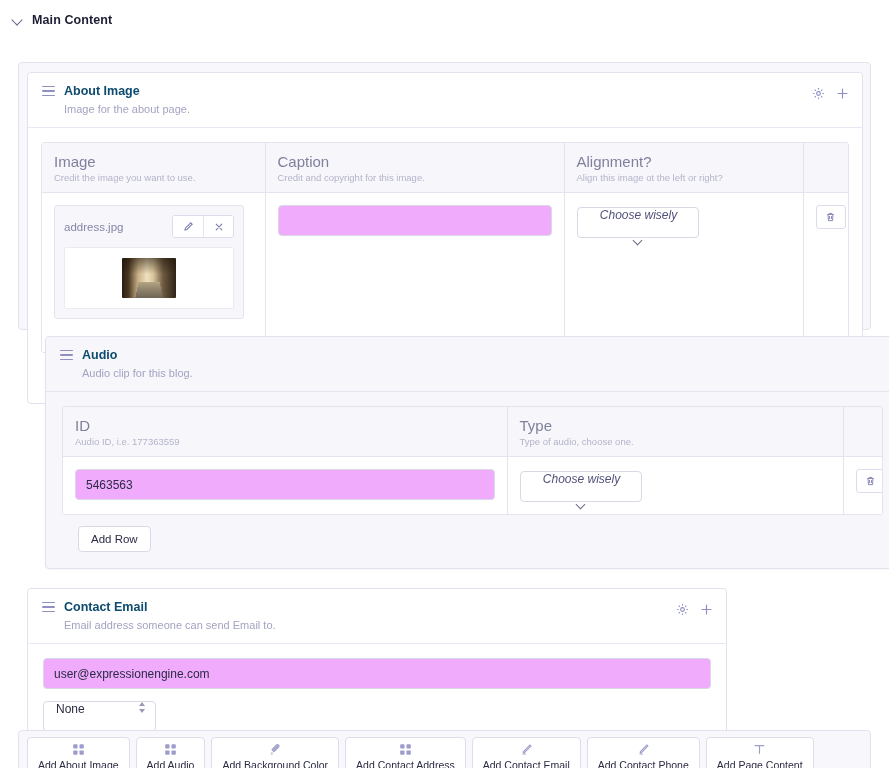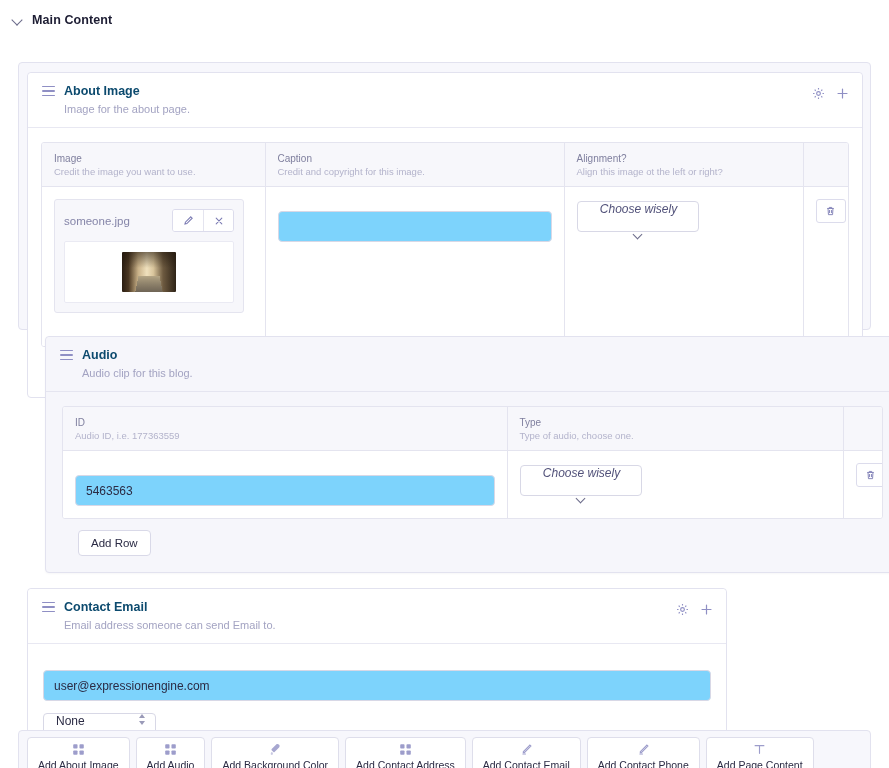--- a/index.html
+++ b/index.html
@@ -78,21 +78,21 @@
     border: 1px solid #e4e4ef; border-radius: 3px; overflow: hidden;
     background: #fff; width: 100%;
   }
   .grid table { border-collapse: collapse; width: 100%; table-layout: fixed; }
   .grid th {
     background: #f7f7fb; text-align: left; vertical-align: top;
     padding: 10px 12px 9px 12px; border-right: 1px solid #e4e4ef;
     border-bottom: 1px solid #e4e4ef; font-weight: normal;
   }
   .grid th:last-child { border-right: none; }
-  .col-name { font-size: 10px; color: #7f7f9e; display: block; }
+  .col-name { font-size: 15px; color: #7f7f9e; display: block; }
   .col-desc { font-size: 9.5px; color: #b3b3cb; display: block; margin-top: 2px; }
   .grid td {
     vertical-align: top; padding: 12px; border-right: 1px solid #e4e4ef;
     background: #fff;
   }
   .grid td:last-child { border-right: none; }
 
   
   .filebox {
     width: 190px; border: 1px solid #e4e4ef; border-radius: 3px;
@@ -120,23 +120,22 @@
   }
   .thumb::after {
     content: ""; position: absolute; left: 28%; bottom: 0; width: 44%; height: 46%;
     background: linear-gradient(to bottom, #b7a887, #6d6354);
     transform: perspective(20px) rotateX(18deg);
   }
 
   
   .txt {
     width: 100%; height: 31px; border: 1px solid #d8d8e6; border-radius: 4px;
-    padding: 0 10px; font-size: 12px; color: #2b2b44; background: #7dd3fc;
+    padding: 0 10px; font-size: 12px; color: #2b2b44; background: #f0abfc;
     font-family: "Liberation Sans", sans-serif;
-    margin-top: 12px;
   }
 
   .sel {
     height: 31px; border: 1px solid #d8d8e6; border-radius: 4px;
     background: #fff; display: inline-flex; align-items: center;
     padding: 0 10px 0 12px; gap: 14px; cursor: pointer; min-width: 122px;
     justify-content: space-between;
     flex-direction: column;
   }
   .sel-label { font-size: 12px; font-style: italic; color: #52527a; white-space: nowrap; }
@@ -272,21 +271,21 @@
                 <span class="col-desc">Align this image ot the left or right?</span>
               </th>
               <th></th>
             </tr>
           </thead>
           <tbody>
             <tr style="height:159px">
               <td>
                 <div class="filebox">
                   <div class="filebox-top">
-                    <span class="filename">someone.jpg</span>
+                    <span class="filename">address.jpg</span>
                     <span class="file-btns">
                       <button>
                         <svg width="11" height="11" viewBox="0 0 16 16" fill="none" stroke="#7b7bb3" stroke-width="1.5" stroke-linecap="round">
                           <path d="M11.3 2.6l2.1 2.1L5.6 12.5 2.8 13.2l.7-2.8z"></path>
                         </svg>
                       </button>
                       <button>
                         <svg width="10" height="10" viewBox="0 0 16 16" stroke="#7b7bb3" stroke-width="1.7" stroke-linecap="round">
                           <path d="M3.5 3.5l9 9M12.5 3.5l-9 9"></path>
                         </svg>

